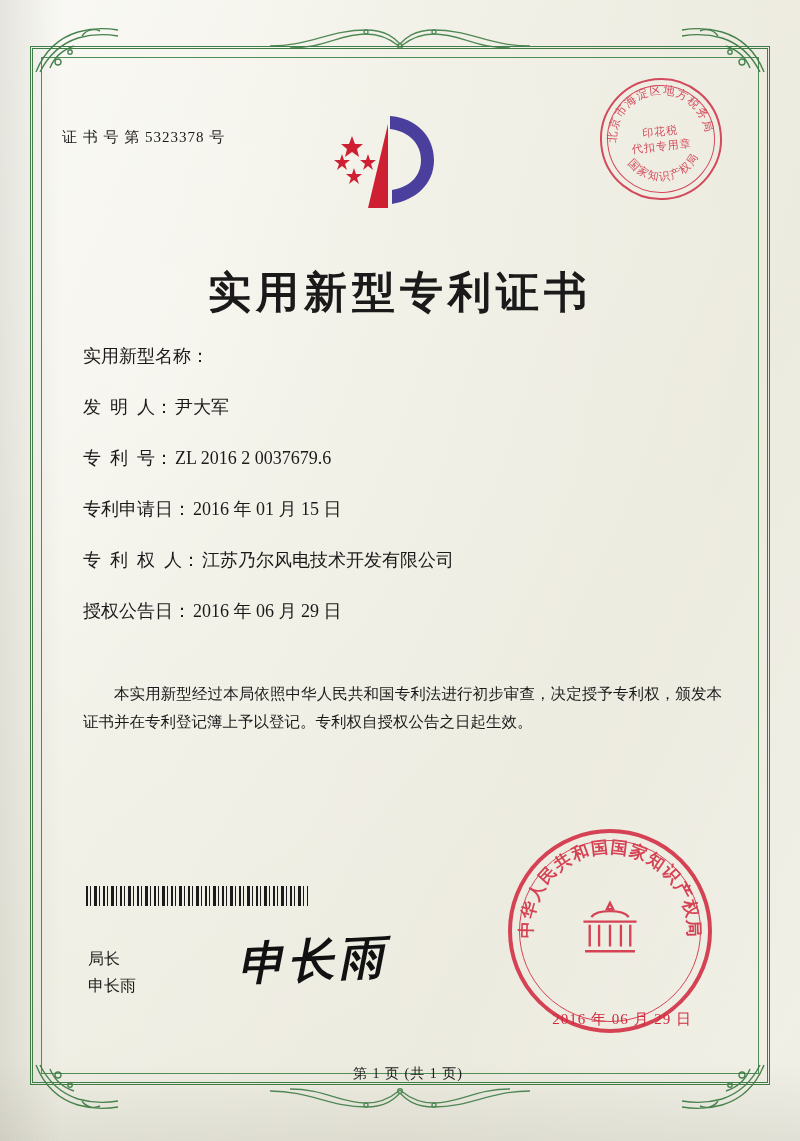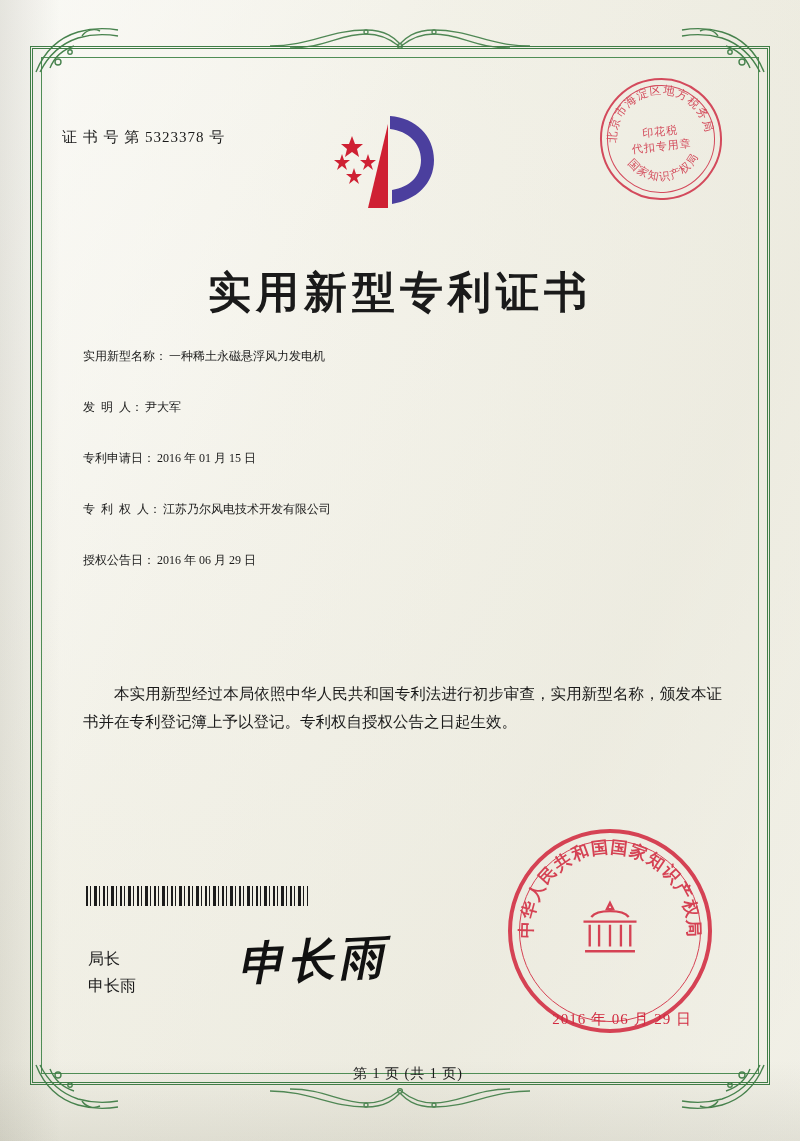--- a/index.html
+++ b/index.html
@@ -146,21 +146,21 @@
   .fields {
     position: absolute;
     left: 83px;
     top: 345px;
     right: 80px;
   }
   .field-row {
     display: flex;
     align-items: baseline;
     margin-bottom: 29px;
-    font-size: 12px;
+    font-size: 18px;
     line-height: 22px;
   }
   .field-label {
     white-space: pre;
     flex: 0 0 auto;
   }
   .field-value {
     margin-left: 2px;
     flex: 1 1 auto;
   }
@@ -369,42 +369,45 @@
       <div>印花税</div>
       <div>代扣专用章</div>
     </div>
   </div>
 
   <div class="title">实用新型专利证书</div>
 
   <div class="fields">
     <div class="field-row">
       <span class="field-label">实用新型名称：</span>
-      <span class="field-value">一种稀土永磁悬浮风力发电机</span>
     </div>
     <div class="field-row">
       <span class="field-label">发  明  人：</span>
       <span class="field-value">尹大军</span>
     </div>
     <div class="field-row">
+      <span class="field-label">专  利  号：</span>
+      <span class="field-value">ZL 2016 2 0037679.6</span>
+    </div>
+    <div class="field-row">
       <span class="field-label">专利申请日：</span>
       <span class="field-value">2016 年 01 月 15 日</span>
     </div>
     <div class="field-row">
       <span class="field-label">专  利  权  人：</span>
       <span class="field-value">江苏乃尔风电技术开发有限公司</span>
     </div>
     <div class="field-row">
       <span class="field-label">授权公告日：</span>
       <span class="field-value">2016 年 06 月 29 日</span>
     </div>
   </div>
 
   <div class="body-text">
-    <p>本实用新型经过本局依照中华人民共和国专利法进行初步审查，实用新型名称，颁发本证书并在专利登记簿上予以登记。专利权自授权公告之日起生效。</p>
+    <p>本实用新型经过本局依照中华人民共和国专利法进行初步审查，决定授予专利权，颁发本证书并在专利登记簿上予以登记。专利权自授权公告之日起生效。</p>
   </div>
 
   <div class="barcode"></div>
 
   <div class="sign-block">
     <div>局长</div>
     <div>申长雨</div>
   </div>
   <div class="signature">申长雨</div>
 

